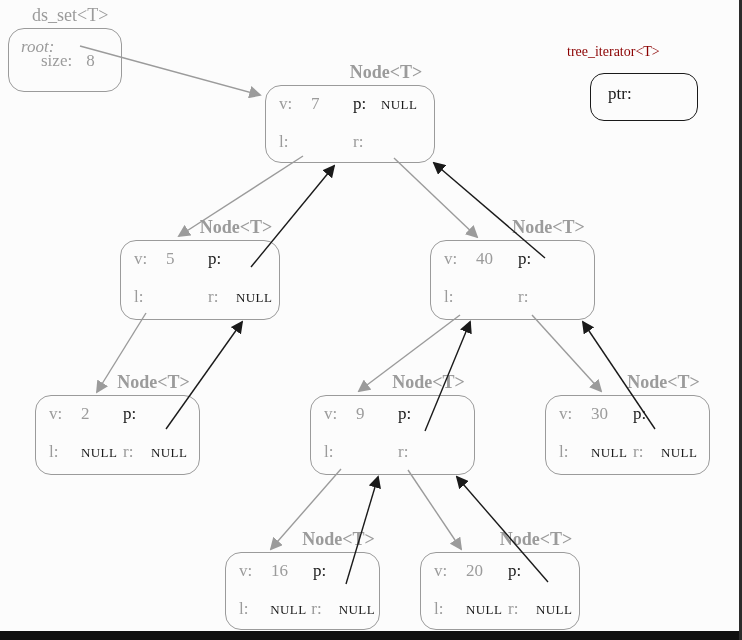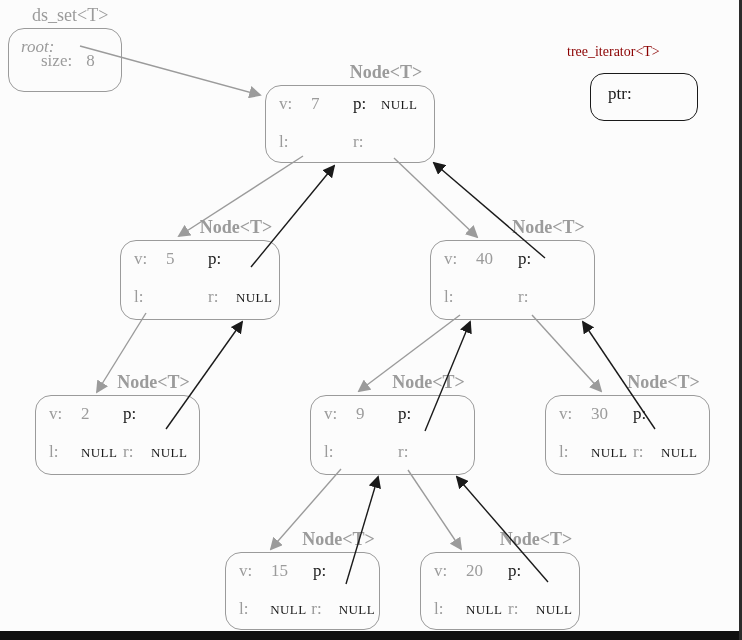--- a/index.html
+++ b/index.html
@@ -186,21 +186,21 @@
       <span class="fnull">NULL</span>
     </div>
   </div>
 </div>
 
 <div class="node" style="left:225px;top:552px;width:155px;height:78px">
   <div class="node-title">Node&lt;T&gt;</div>
   <div class="node-box">
     <div class="row r1">
       <span class="flbl">v:</span>
-      <span class="fval">15</span>
+      <span class="fval">16</span>
       <span class="fplbl">p:</span>
       <span class="fnull"></span>
     </div>
     <div class="row r2">
       <span class="flbl">l:</span>
       <span class="fnull slot">NULL</span>
       <span class="fplbl" style="color:var(--gray,#9b9b9b)">r:</span>
       <span class="fnull">NULL</span>
     </div>
   </div>

